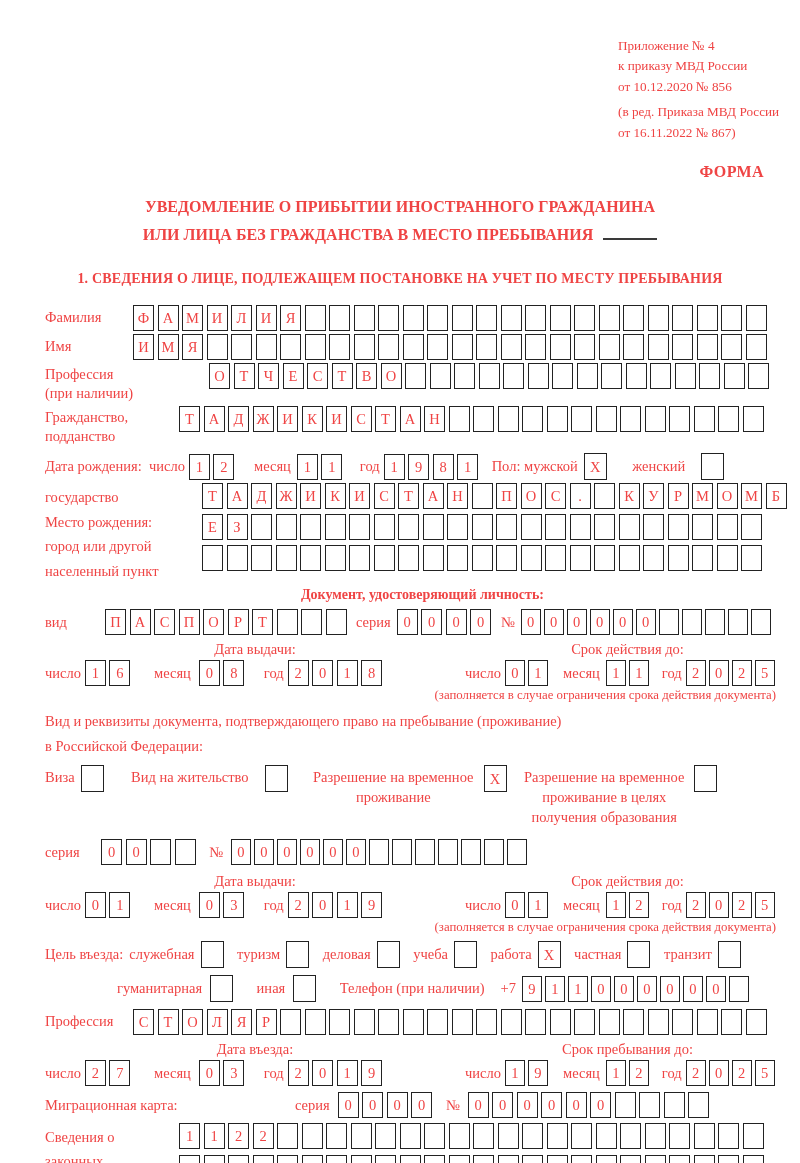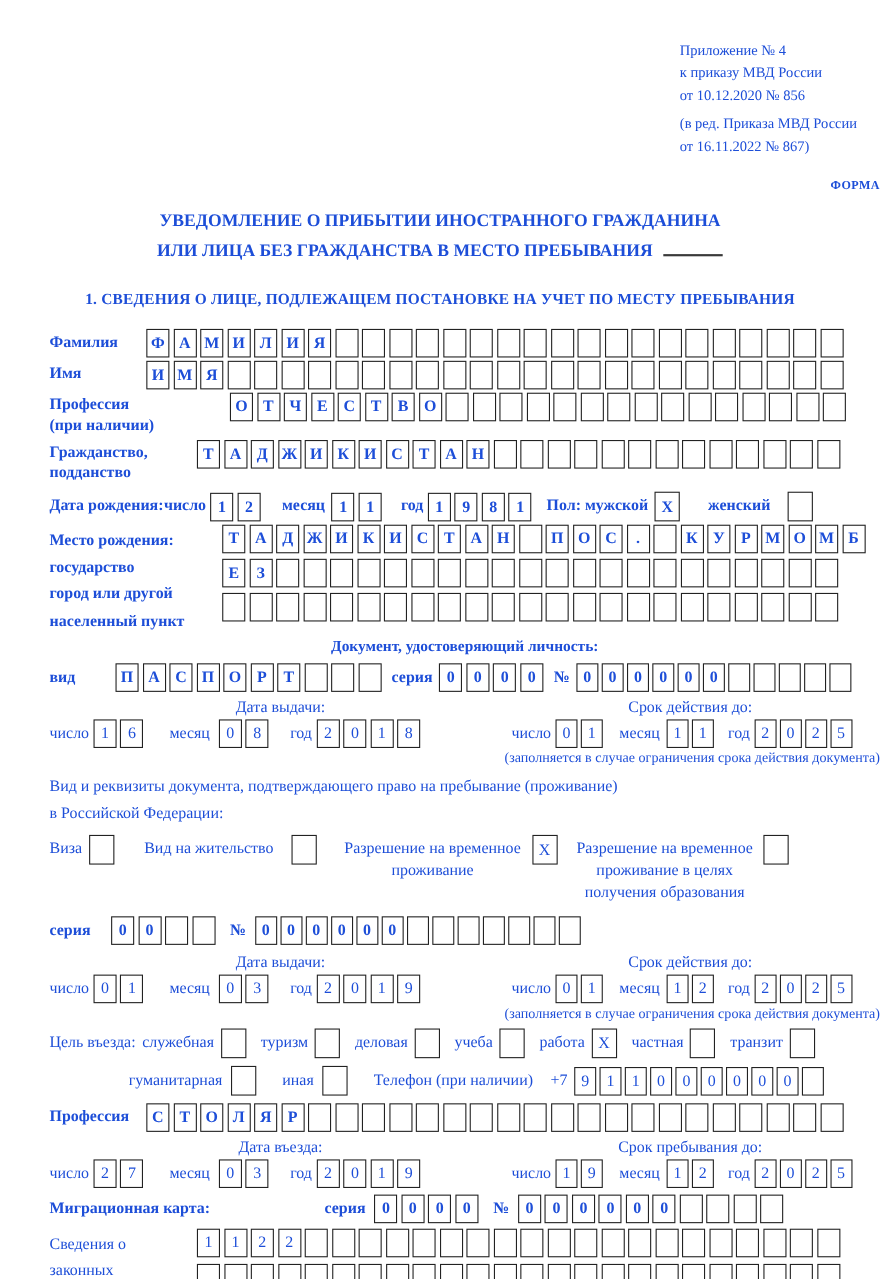--- a/index.html
+++ b/index.html
@@ -1,30 +1,30 @@
 <!DOCTYPE html>
 <html><head>
 <meta charset="utf-8">
 <style>
   html,body { margin:0; padding:0; background:#ffffff; }
   .page {
     position:relative; width:800px; height:1163px; background:#fff;
-    color:#1d4ed8; font-family:"Liberation Serif","DejaVu Serif",serif;
+    color:#ef4444; font-family:"Liberation Serif","DejaVu Serif",serif;
     font-size:14.5px; box-sizing:border-box; padding-top:36px; overflow:hidden;
   }
   
   .appendix { margin-left:618px; font-size:13.2px; line-height:1.55; white-space:nowrap; }
   .appendix .amend-gap { margin-top:5px; }
-  .forma { text-align:right; font-weight:bold; font-size:11px; margin-top:20px; letter-spacing:.4px; }
+  .forma { text-align:right; padding-right:36px; font-weight:bold; font-size:16px; margin-top:20px; letter-spacing:.4px; }
   .title { text-align:center; font-weight:bold; font-size:16px; line-height:1.75; margin-top:12px; }
   .blank-line { display:inline-block; width:54px; height:14px; border-bottom:2.2px solid #3a3a3a; margin-left:10px; }
   .sec-heading { text-align:center; font-weight:bold; font-size:14px; margin-top:22px; letter-spacing:.2px; }
 
   .form { padding-left:45px; margin-top:18px; }
-  .row { display:flex; align-items:flex-start; margin-bottom:3px;font-weight:bold; }
+  .row { display:flex; align-items:flex-start; margin-bottom:3px; }
   .lbl { padding-top:4px; flex:none; }
   .lbl2 { line-height:19px; padding-top:2px; }
   .w88 { width:88px; } .w104 { width:104px; } .w164 { width:164px; } .w134 { width:134px; }
   .w157 { width:157px; } .w60 { width:60px; } .w56 { width:56px; } .w165 { width:165px; }
 
   .cells { display:flex; flex:none; }
   .cell {
     flex:none; width:21px; height:26px; margin-right:3.5px; box-sizing:border-box;
     border:1.6px solid #222; background:#fff; display:flex; align-items:center;
     justify-content:center; font-size:14.5px; line-height:1;
@@ -37,21 +37,21 @@
   .ml22{margin-left:22px}.ml24{margin-left:24px}.ml85{margin-left:85px}
   .mr4{margin-right:4px}.mr6{margin-right:6px}.mr8{margin-right:8px}.mr16{margin-right:16px}
 
   .doc-heading { text-align:center; font-weight:bold; font-size:14px; margin:4px 0 6px 0; }
 
   .dp { display:flex; align-items:flex-start; margin-bottom:0; }
   .dp-col1 { width:420px; flex:none; }
   .dp-col2 { flex:1; padding-right:10px; }
   .dp-head { text-align:center; font-size:14.5px; margin-bottom:2px; }
   .dp-fields { display:flex; align-items:center; }
-  .note { font-size:12.8px; text-align:right; padding-right:0; margin:2px 0 6px 0; }
+  .note { font-size:12.8px; text-align:right; padding-right:24px; margin:2px 0 6px 0; }
 
   .intro-line { line-height:25px; }
   .cbx-row { display:flex; align-items:flex-start; margin:6px 0 12px 0; }
   .multi { text-align:center; line-height:20px; padding-top:2px; flex:none; }
 
   .purpose-row { display:flex; align-items:center; margin-bottom:7px; }
   .pl72 { padding-left:72px; }
 
   .rep { display:flex; align-items:flex-start; margin-top:2px; }
   .rep-lbl { width:134px; flex:none; line-height:24px; padding-top:2px; }
@@ -230,22 +230,22 @@
           <span class="cell">1</span>
         </div>
       <span class="inl ml10 mr6" style="padding-top:0;">Пол: мужской</span>
       <span class="cell cbx">X</span>
       <span class="inl ml22 mr16" style="padding-top:0;">женский</span>
       <span class="cell cbx"></span>
     </div>
 
     <div class="row" style="margin-bottom:2px;">
       <div class="lbl w157" style="line-height:24.5px; padding-top:2px;">
+        <div>государство</div>
         <div>Место рождения:</div>
-        <div>государство</div>
         <div>город или другой</div>
         <div>населенный пункт</div>
       </div>
       <div>
         <div class="cells" style="margin-bottom:5px;">
             <span class="cell">Т</span>
             <span class="cell">А</span>
             <span class="cell">Д</span>
             <span class="cell">Ж</span>
             <span class="cell">И</span>

